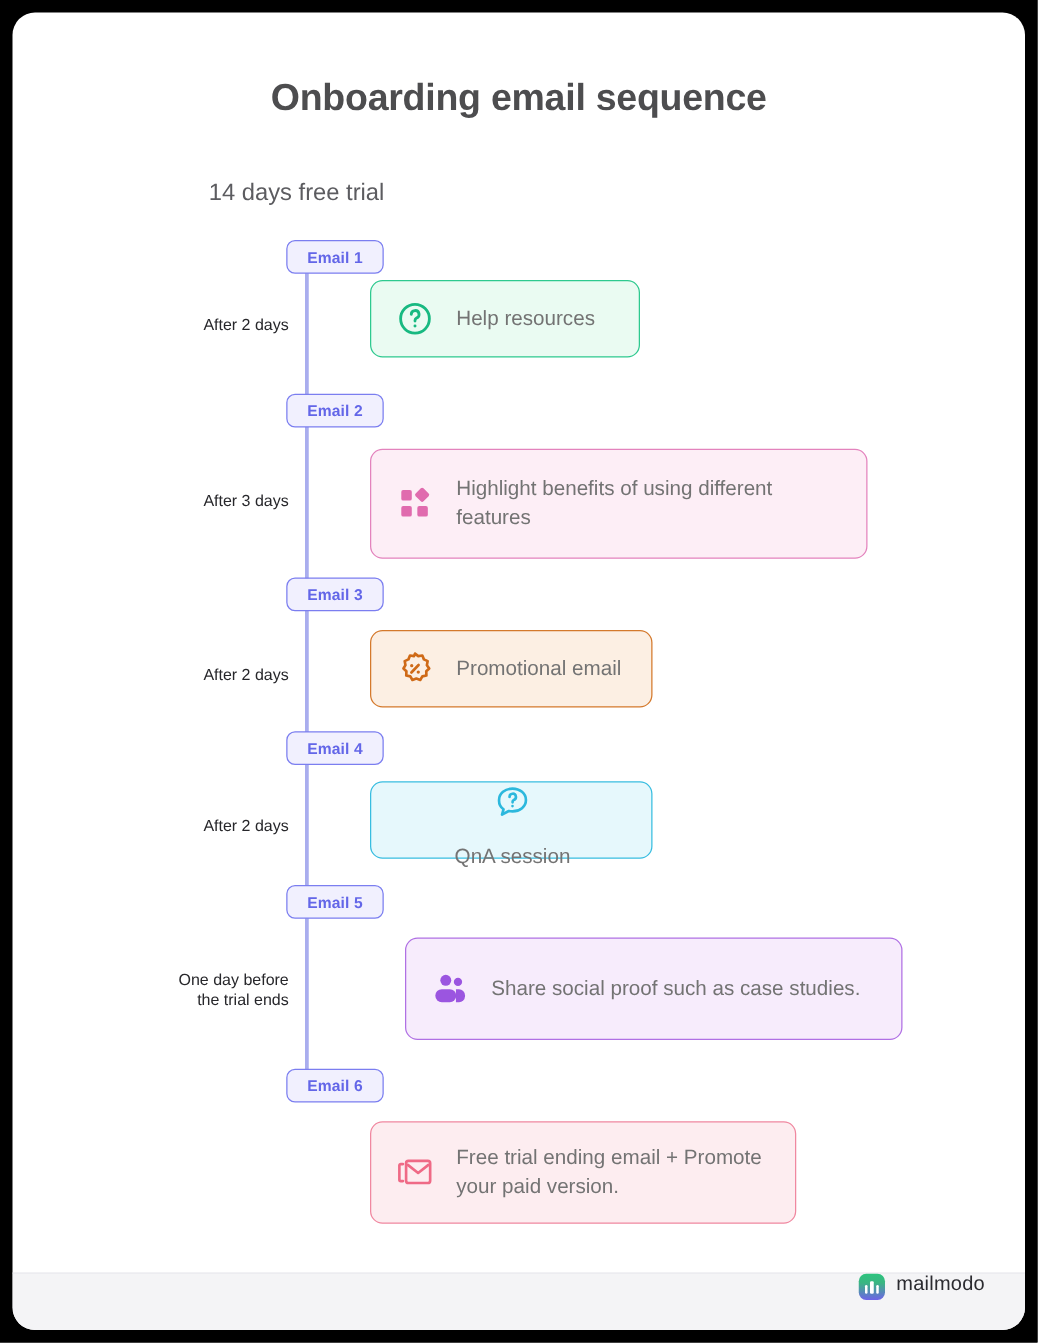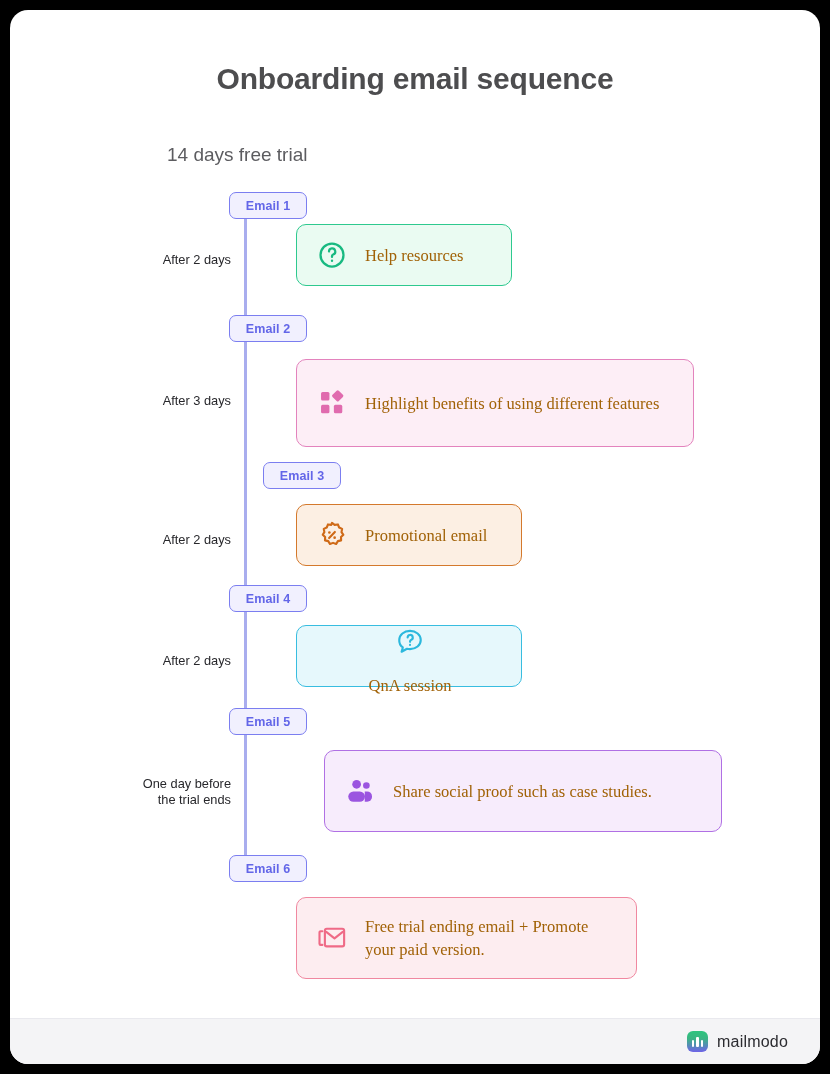--- a/index.html
+++ b/index.html
@@ -108,35 +108,33 @@
     flex: 0 0 auto;
     width: 30px;
     height: 30px;
     display: flex;
     align-items: center;
     justify-content: center;
   }
   .card .ctext {
     font-size: 16.5px;
     line-height: 23px;
-    color: #a16207;
-    font-family: Liberation Serif, serif;
+    color: #737373;
   }
 
   
   .footer {
     position: absolute;
     left: 0;
     bottom: 0;
     width: 810px;
     height: 46px;
     background: #f4f4f6;
     border-top: 1px solid #e9e9ee;
     display: flex;
-    align-items: center;
     justify-content: flex-end;
     padding-right: 32px;
     box-sizing: border-box;
     gap: 9px;
   }
   .logo-mark {
     width: 21px;
     height: 21px;
     border-radius: 6px;
     background: linear-gradient(180deg, #2dc47e 0%, #3ab682 35%, #6f63e8 100%);
@@ -204,21 +202,21 @@
           <span class="ico">
             <svg width="30" height="30" viewBox="0 0 24 24" fill="none" stroke="#cf6a17" stroke-width="1.7" stroke-linecap="round" stroke-linejoin="round">
         <path d="M12 2.3l2.1 1.6 2.6-.35 1 2.45 2.4 1.1-.5 2.6 1.5 2.15-1.9 1.8.1 2.65-2.6.6-1.35 2.3-2.5-.9-2.5.9-1.35-2.3-2.6-.6.1-2.65-1.9-1.8L5.9 9.7l-.5-2.6 2.4-1.1 1-2.45 2.6.35z"></path>
         <path d="M9.7 14.4l4.6-4.8"></path>
         <circle cx="9.9" cy="10" r="1.05" fill="#cf6a17" stroke="none"></circle>
         <circle cx="14.1" cy="14.1" r="1.05" fill="#cf6a17" stroke="none"></circle>
       </svg>
           </span>
           <span class="ctext">Promotional email</span>
         </div>
-        <div class="pill" style="top: 280px; margin-left: 34px;">Email 3</div>
+        <div class="pill" style="top: 280px;">Email 3</div>
         <div class="delay-label" style="top: 471px;">
           <div>After 2 days</div>
         </div>
         <div class="card" style="top: 443px; left: 286px; width: 226px; height: 62px; background: rgb(230, 248, 252); border-color: rgb(56, 189, 224); flex-direction: column;">
           <span class="ico">
             <svg width="30" height="30" viewBox="0 0 24 24" fill="none" stroke="#2cb8dd" stroke-width="1.7" stroke-linecap="round" stroke-linejoin="round">
         <path d="M20.6 11.2c0 4.2-3.85 7.3-8.6 7.3a10.4 10.4 0 0 1-2.4-.28L5.3 20.6l.95-3.45A6.9 6.9 0 0 1 3.4 11.2c0-4.2 3.85-7.3 8.6-7.3s8.6 3.1 8.6 7.3z"></path>
         <path d="M10.1 9.2a2.05 2.05 0 1 1 2.7 1.95c-.5.2-.75.66-.75 1.22v.3"></path>
         <circle cx="12" cy="15.1" r="0.85" fill="#2cb8dd" stroke="none"></circle>
       </svg>

